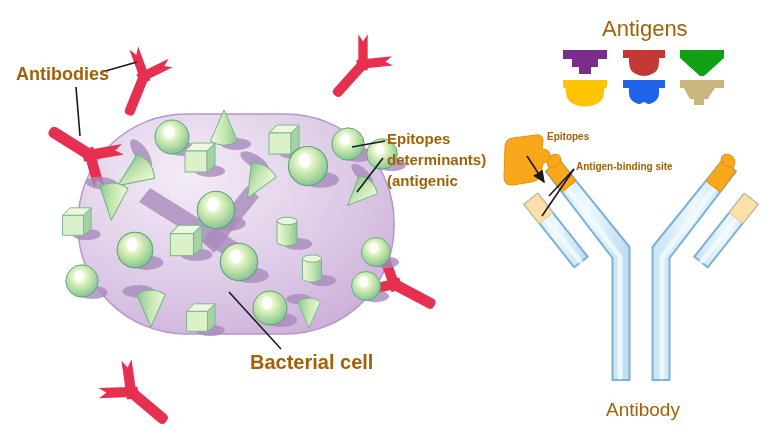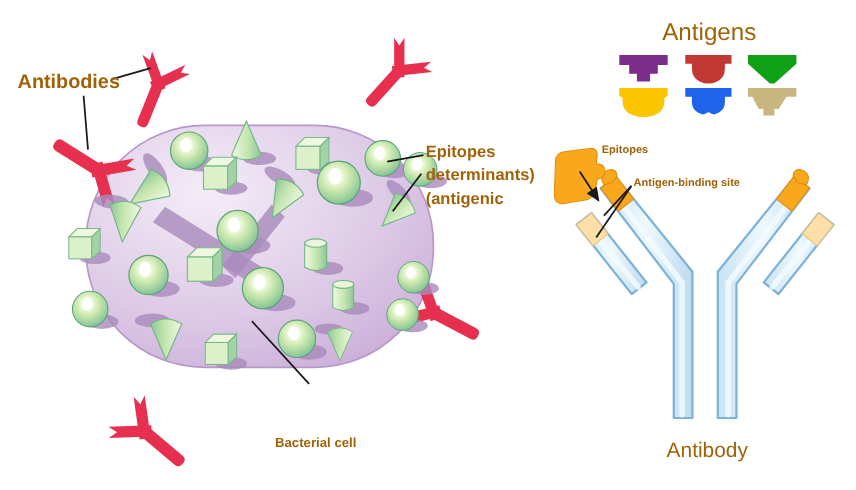--- a/index.html
+++ b/index.html
@@ -2,21 +2,21 @@
 <html style="--antibody-red: #e73050; --cell-outline: #b797c8; --epitope-shadow: #a98abc; --epitope-green: #8cc897; --chain-border: #7cb1d9; --tip-orange: #f9a71b; --tip-orange-border: #e2900c; --tip-pale: #fcdfa9; --tip-pale-border: #eec27a;"><head>
 <meta charset="utf-8">
 <style>
   html,body{margin:0;padding:0;background:#ffffff;}
   #canvas{position:relative;width:778px;height:445px;background:#ffffff;overflow:hidden;
           font-family:"Liberation Sans",sans-serif;color:#111;}
   #scene{position:absolute;left:0;top:0;}
   .lbl{position:absolute;color:#a16207;white-space:nowrap;}
   .lbl-antibodies{left:16px;top:64px;font-size:18px;font-weight:bold;}
   .lbl-epitopes{left:387px;top:128px;font-size:15px;font-weight:bold;line-height:21px;}
-  .lbl-bacterial{left:250px;top:351px;font-size:12px;font-weight:bold;margin-top:44px;}
+  .lbl-bacterial{left:250px;top:351px;font-size:20px;font-weight:bold;}
   .lbl-antigens-title{left:602px;top:16px;font-size:22px;font-weight:normal;}
   .lbl-antigen-sm{left:547px;top:131px;font-size:10px;font-weight:bold;}
   .lbl-binding{left:576px;top:161px;font-size:10px;font-weight:bold;}
   .lbl-antibody{left:606px;top:399px;font-size:19px;font-weight:normal;}
   .shadow{fill:var(--epitope-shadow,#a98abc);opacity:.8;}
   .red{fill:var(--antibody-red,#e73050);}
   .chain{fill:url(#gradChain);stroke:var(--chain-border,#7cb1d9);stroke-width:2;stroke-linejoin:round;}
   .hl{stroke:#f2fafe;stroke-width:5;fill:none;opacity:.85;stroke-linecap:round;}
   .tip-orange{fill:var(--tip-orange,#f9a71b);stroke:var(--tip-orange-border,#e2900c);stroke-width:1;}
   .tip-pale{fill:var(--tip-pale,#fcdfa9);stroke:var(--tip-pale-border,#eec27a);stroke-width:1;}

